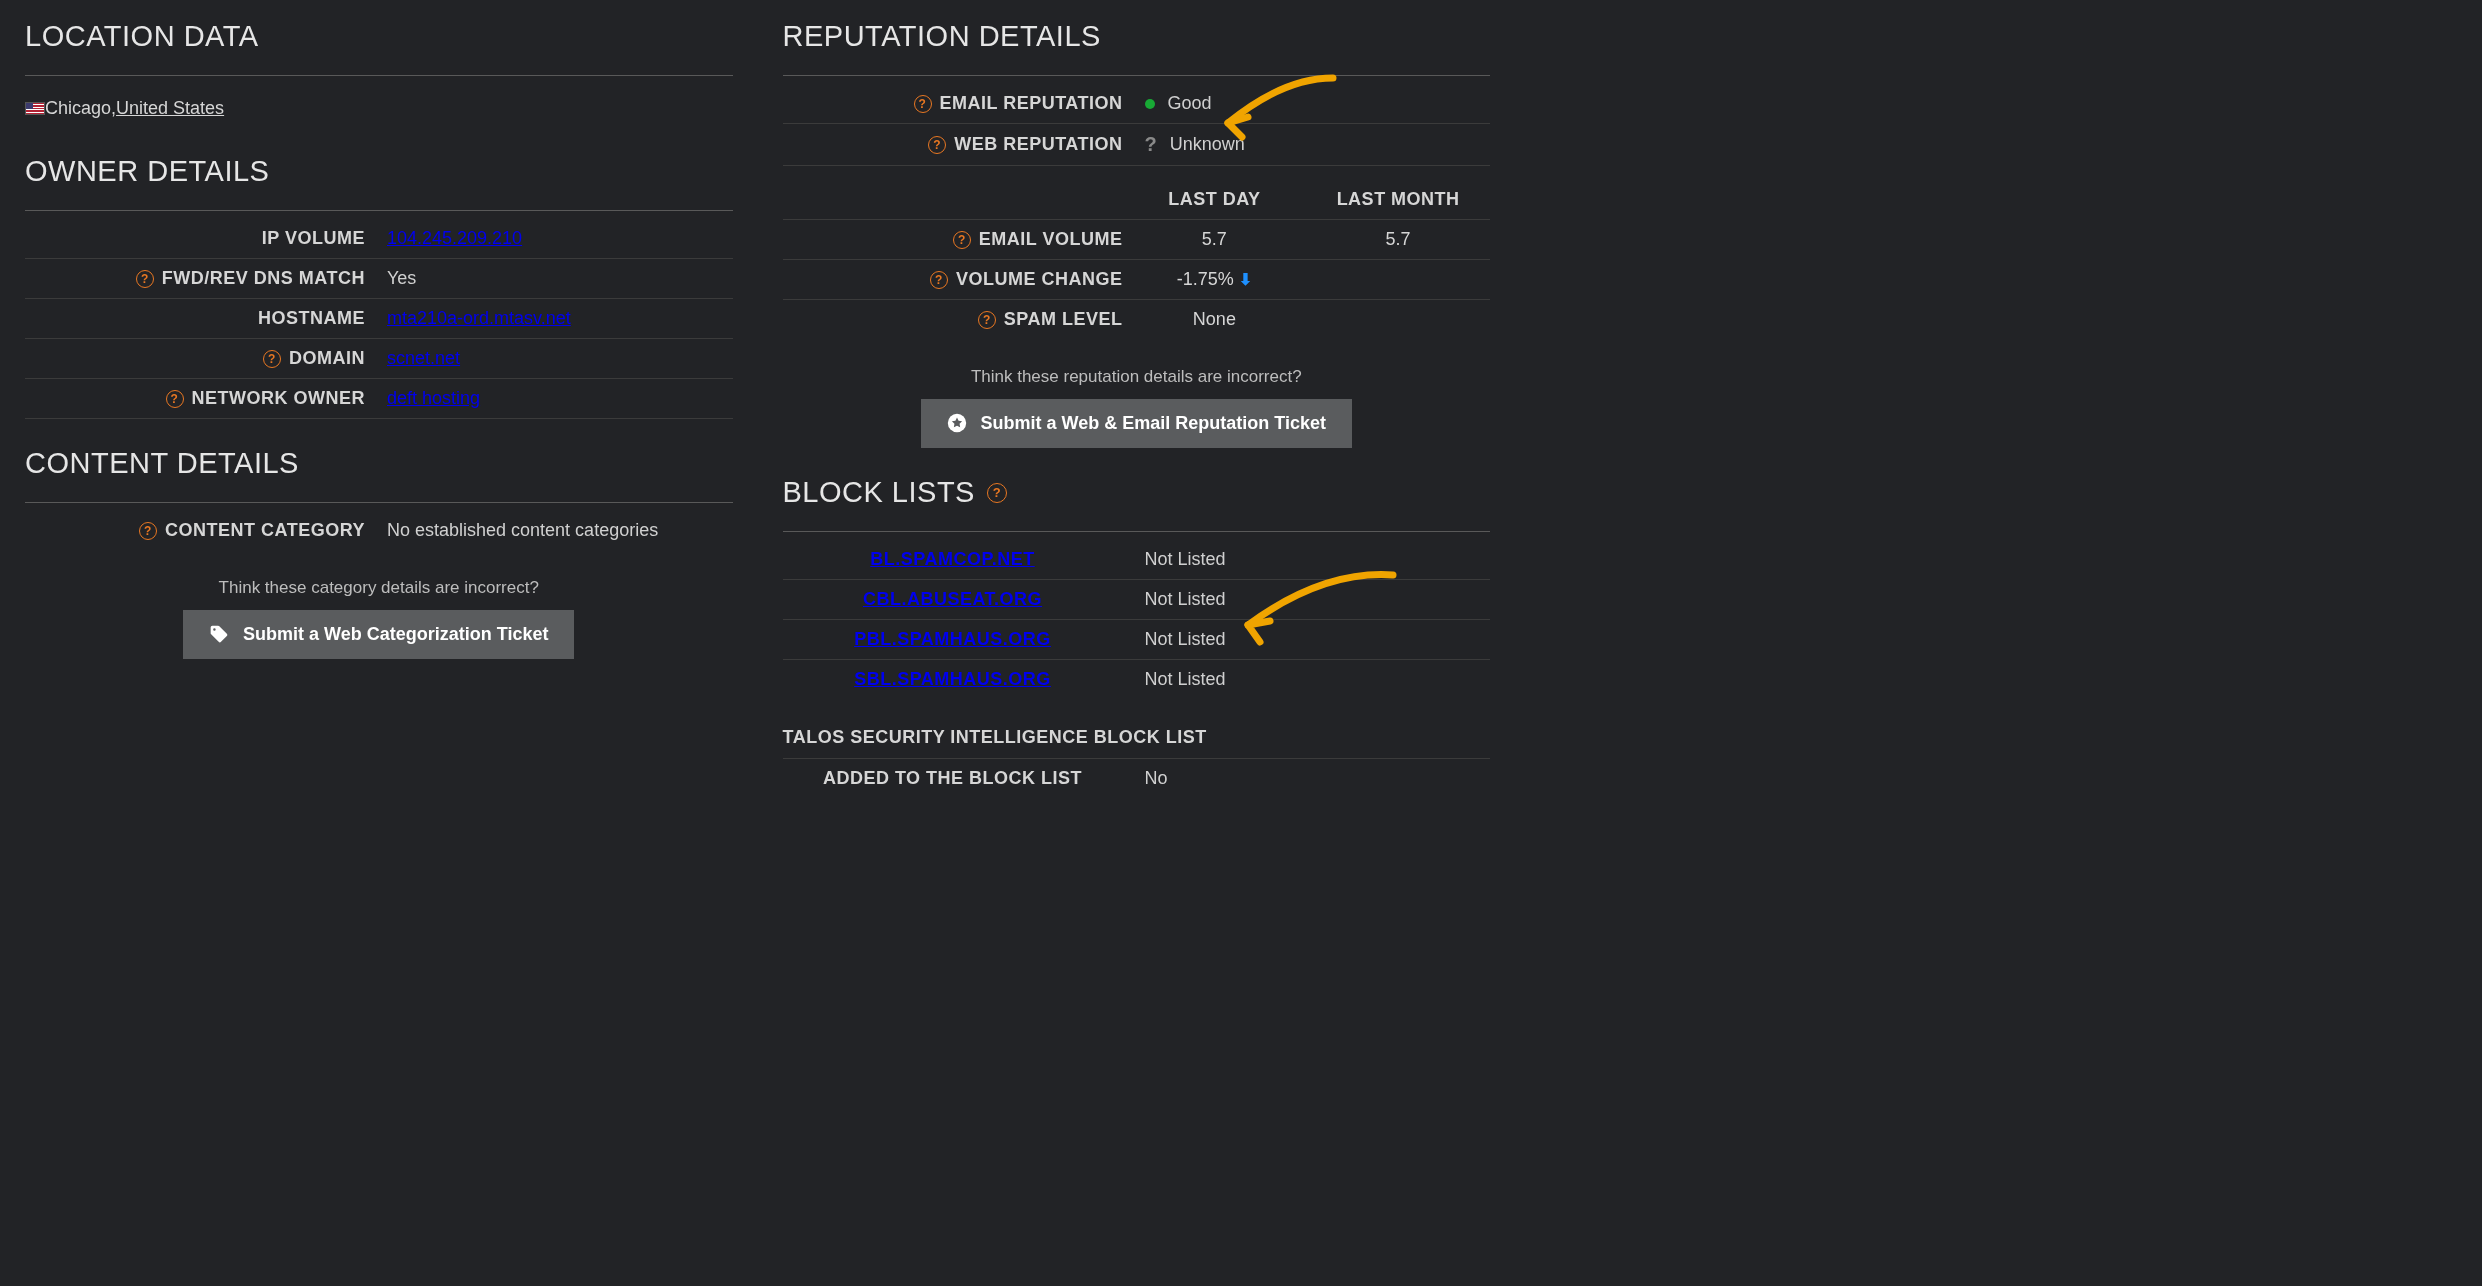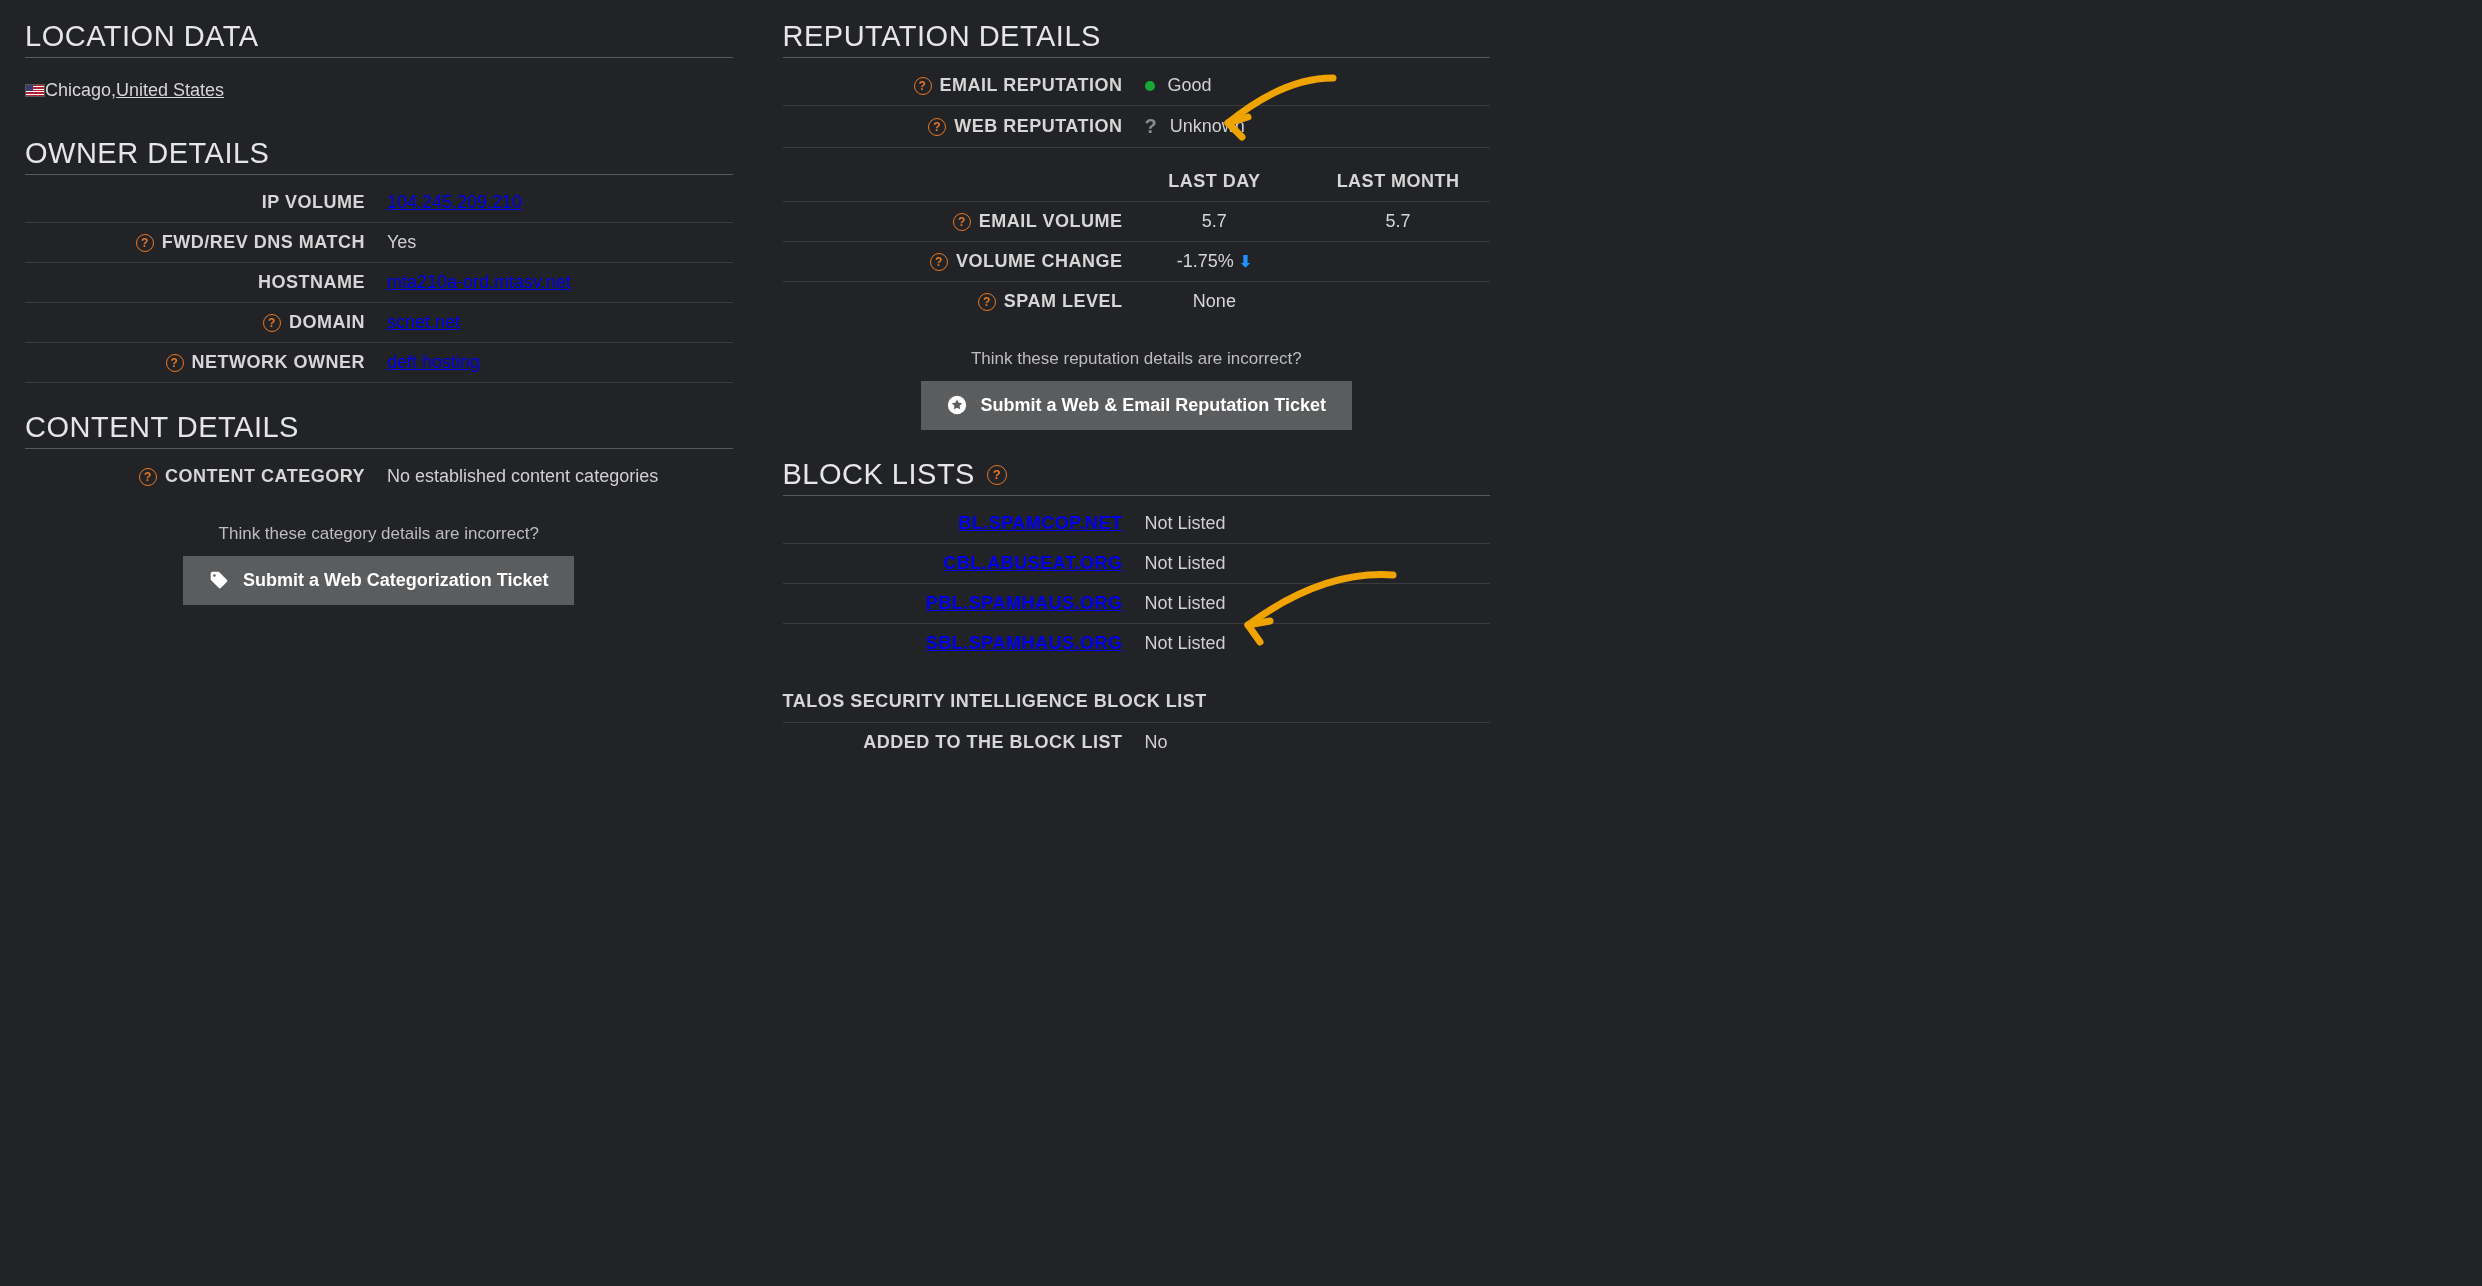--- a/index.html
+++ b/index.html
@@ -14,21 +14,21 @@
   .cols { display: flex; gap: 50px; }
   .col { flex: 1; min-width: 0; }
   h2.section {
     font-size: 29px;
     font-weight: 400;
     letter-spacing: 0.5px;
     color: #e6e6e6;
     font-family: "Arial Narrow", "Helvetica Condensed", Arial, sans-serif;
     font-stretch: condensed;
     border-bottom: 1px solid #595959;
-    padding-bottom: 4px;
+    padding-bottom: 22px;
     margin-top: 28px;
     margin-bottom: 8px;
   }
   h2.section:first-child { margin-top: 0; }
   .loc-row { display:flex; align-items:center; gap:0; padding: 14px 0 8px 0; }
   .flag {
     width: 20px; height: 13px;
     display:inline-block;
     background:
       linear-gradient(to bottom,
@@ -79,21 +79,21 @@
   .hint { text-align:center; color:#bdbdbd; margin-top:28px; margin-bottom:12px; font-size:17px; }
   .btn {
     display:inline-flex; align-items:flex-start; gap:14px;
     background:#5a5c5e; color:#fff; font-weight:600;
     padding:14px 26px; border:none; font-size:18px; cursor:pointer;
   }
   .btn-wrap { text-align:center; }
   .btn .ico { display:inline-flex; }
 
   
-  .bl .label { flex:0 0 340px; text-align:right; font-weight:700; }
+  .bl .label { flex:0 0 340px; text-align:right; font-weight:700;justify-content:center; }
   .bl .val { padding-left:22px; }
   .sub-head {
     font-weight:700; letter-spacing:0.5px; color:#d6d6d6;
     border-bottom:1px solid #3b3b3b; padding:18px 0 10px 0; margin-top:10px;
   }
 
   
   .arrow { position:absolute; pointer-events:none; }
 </style>
 </head>

